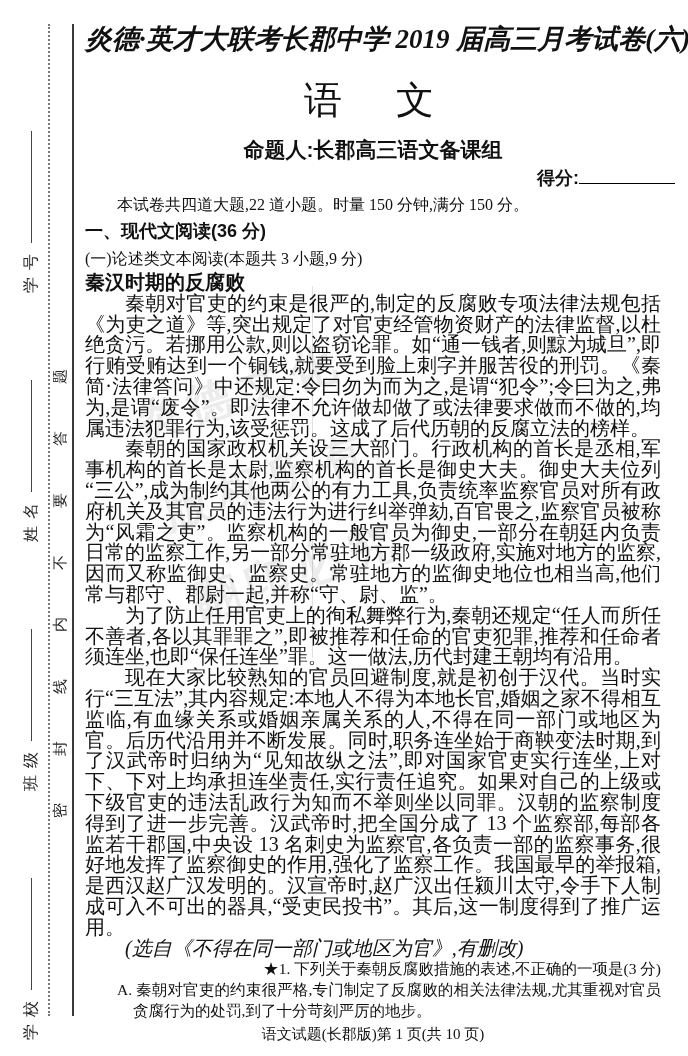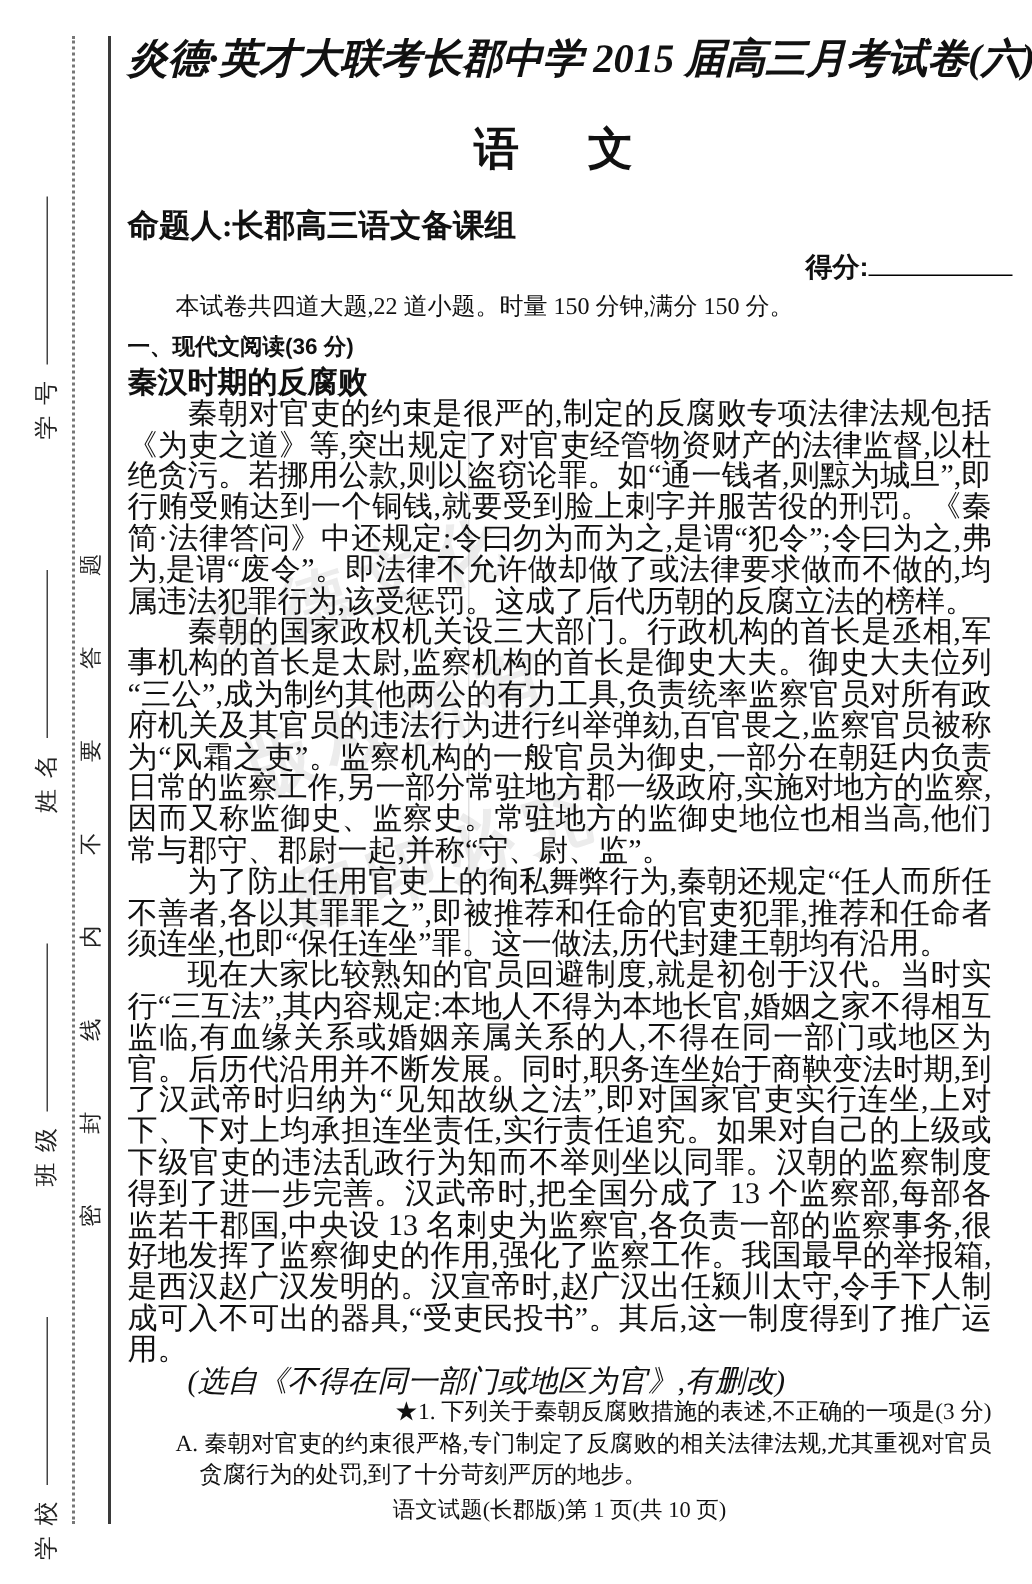--- a/index.html
+++ b/index.html
@@ -53,40 +53,40 @@
     background:rgba(0,0,0,0.12);
   }
   
   .content{position:absolute;left:85px;top:0;width:576px;}
   .exam-series{
     margin:21px 0 0;text-align:center;white-space:nowrap;
     font-size:27px;font-weight:bold;line-height:36px;font-style:italic;
   }
   .subject{
     margin:20px 0 0;text-align:center;
-    font-size:30px;font-weight:bold;line-height:46px;letter-spacing:8px;
+    font-size:38px;font-weight:normal;line-height:46px;letter-spacing:8px;
   }
   .setter{
-    margin:14px 0 0;
-    font-family:Liberation Serif, serif;
+    margin:14px 0 0;text-align:center;
+    font-family:Liberation Sans, sans-serif;
     font-size:21px;font-weight:bold;line-height:26px;
   }
   .score-row{
     margin:3px -14px 0 0;text-align:right;
     font-family:"Liberation Sans","DejaVu Sans",sans-serif;
     font-size:18px;font-weight:bold;line-height:24px;
   }
   .score-blank{
     display:inline-block;width:96px;height:14px;
     border-bottom:1.6px solid #000;vertical-align:baseline;
   }
   .exam-info{margin:2px 0 0;font-size:16px;line-height:26px;text-indent:2em;}
   .part-heading{
     margin:0;font-family:"Liberation Sans","DejaVu Sans",sans-serif;
-    font-size:15px;font-weight:bold;line-height:27px;
+    font-size:18px;font-weight:bold;line-height:27px;
   }
   .subpart-heading{margin:0;font-size:16px;line-height:27px;}
   .read-instruction{margin:0;font-size:16px;line-height:27px;}
   .article-title{
     margin:0;text-align:center;
     font-family:"Liberation Sans","DejaVu Sans",sans-serif;
     font-size:17px;font-weight:bold;line-height:21px;
   }
   .article p{
     margin:0;font-size:20px;line-height:20.8px;
@@ -124,33 +124,34 @@
     <span class="field"><span>学校</span><span class="blank"></span></span>
     <span class="field"><span>班级</span><span class="blank"></span></span>
     <span class="field"><span>姓名</span><span class="blank"></span></span>
     <span class="field"><span>学号</span><span class="blank"></span></span>
   </div>
 
   <div class="seal-strip">密封线内不要答题</div>
 
   <div class="content">
 
-    <div class="exam-series">炎德·英才大联考长郡中学 2015 届高三月考试卷(六)</div>
+    <div class="exam-series">炎德·英才大联考长郡中学 2019 届高三月考试卷(六)</div>
 
     <div class="subject">语　文</div>
 
     <div class="setter">命题人:长郡高三语文备课组</div>
 
     <div class="score-row">
       <span>得分:</span><span class="score-blank"></span>
     </div>
 
     <p class="exam-info">本试卷共四道大题,22 道小题。时量 150 分钟,满分 150 分。</p>
 
     <p class="part-heading">一、现代文阅读(36 分)</p>
+    <p class="subpart-heading">(一)论述类文本阅读(本题共 3 小题,9 分)</p>
 
     <div class="article">
       <p class="article-title" style="text-indent:0">秦汉时期的反腐败</p>
       <p>秦朝对官吏的约束是很严的,制定的反腐败专项法律法规包括《为吏之道》等,突出规定了对官吏经管物资财产的法律监督,以杜绝贪污。若挪用公款,则以盗窃论罪。如“通一钱者,则黥为城旦”,即行贿受贿达到一个铜钱,就要受到脸上刺字并服苦役的刑罚。《秦简·法律答问》中还规定:令曰勿为而为之,是谓“犯令”;令曰为之,弗为,是谓“废令”。即法律不允许做却做了或法律要求做而不做的,均属违法犯罪行为,该受惩罚。这成了后代历朝的反腐立法的榜样。</p>
       <p>秦朝的国家政权机关设三大部门。行政机构的首长是丞相,军事机构的首长是太尉,监察机构的首长是御史大夫。御史大夫位列“三公”,成为制约其他两公的有力工具,负责统率监察官员对所有政府机关及其官员的违法行为进行纠举弹劾,百官畏之,监察官员被称为“风霜之吏”。监察机构的一般官员为御史,一部分在朝廷内负责日常的监察工作,另一部分常驻地方郡一级政府,实施对地方的监察,因而又称监御史、监察史。常驻地方的监御史地位也相当高,他们常与郡守、郡尉一起,并称“守、尉、监”。</p>
       <p>为了防止任用官吏上的徇私舞弊行为,秦朝还规定“任人而所任不善者,各以其罪罪之”,即被推荐和任命的官吏犯罪,推荐和任命者须连坐,也即“保任连坐”罪。这一做法,历代封建王朝均有沿用。</p>
       <p>现在大家比较熟知的官员回避制度,就是初创于汉代。当时实行“三互法”,其内容规定:本地人不得为本地长官,婚姻之家不得相互监临,有血缘关系或婚姻亲属关系的人,不得在同一部门或地区为官。后历代沿用并不断发展。同时,职务连坐始于商鞅变法时期,到了汉武帝时归纳为“见知故纵之法”,即对国家官吏实行连坐,上对下、下对上均承担连坐责任,实行责任追究。如果对自己的上级或下级官吏的违法乱政行为知而不举则坐以同罪。汉朝的监察制度得到了进一步完善。汉武帝时,把全国分成了 13 个监察部,每部各监若干郡国,中央设 13 名刺史为监察官,各负责一部的监察事务,很好地发挥了监察御史的作用,强化了监察工作。我国最早的举报箱,是西汉赵广汉发明的。汉宣帝时,赵广汉出任颍川太守,令手下人制成可入不可出的器具,“受吏民投书”。其后,这一制度得到了推广运用。</p>
       <p class="article-source">(选自《不得在同一部门或地区为官》,有删改)</p>
     </div>
 

